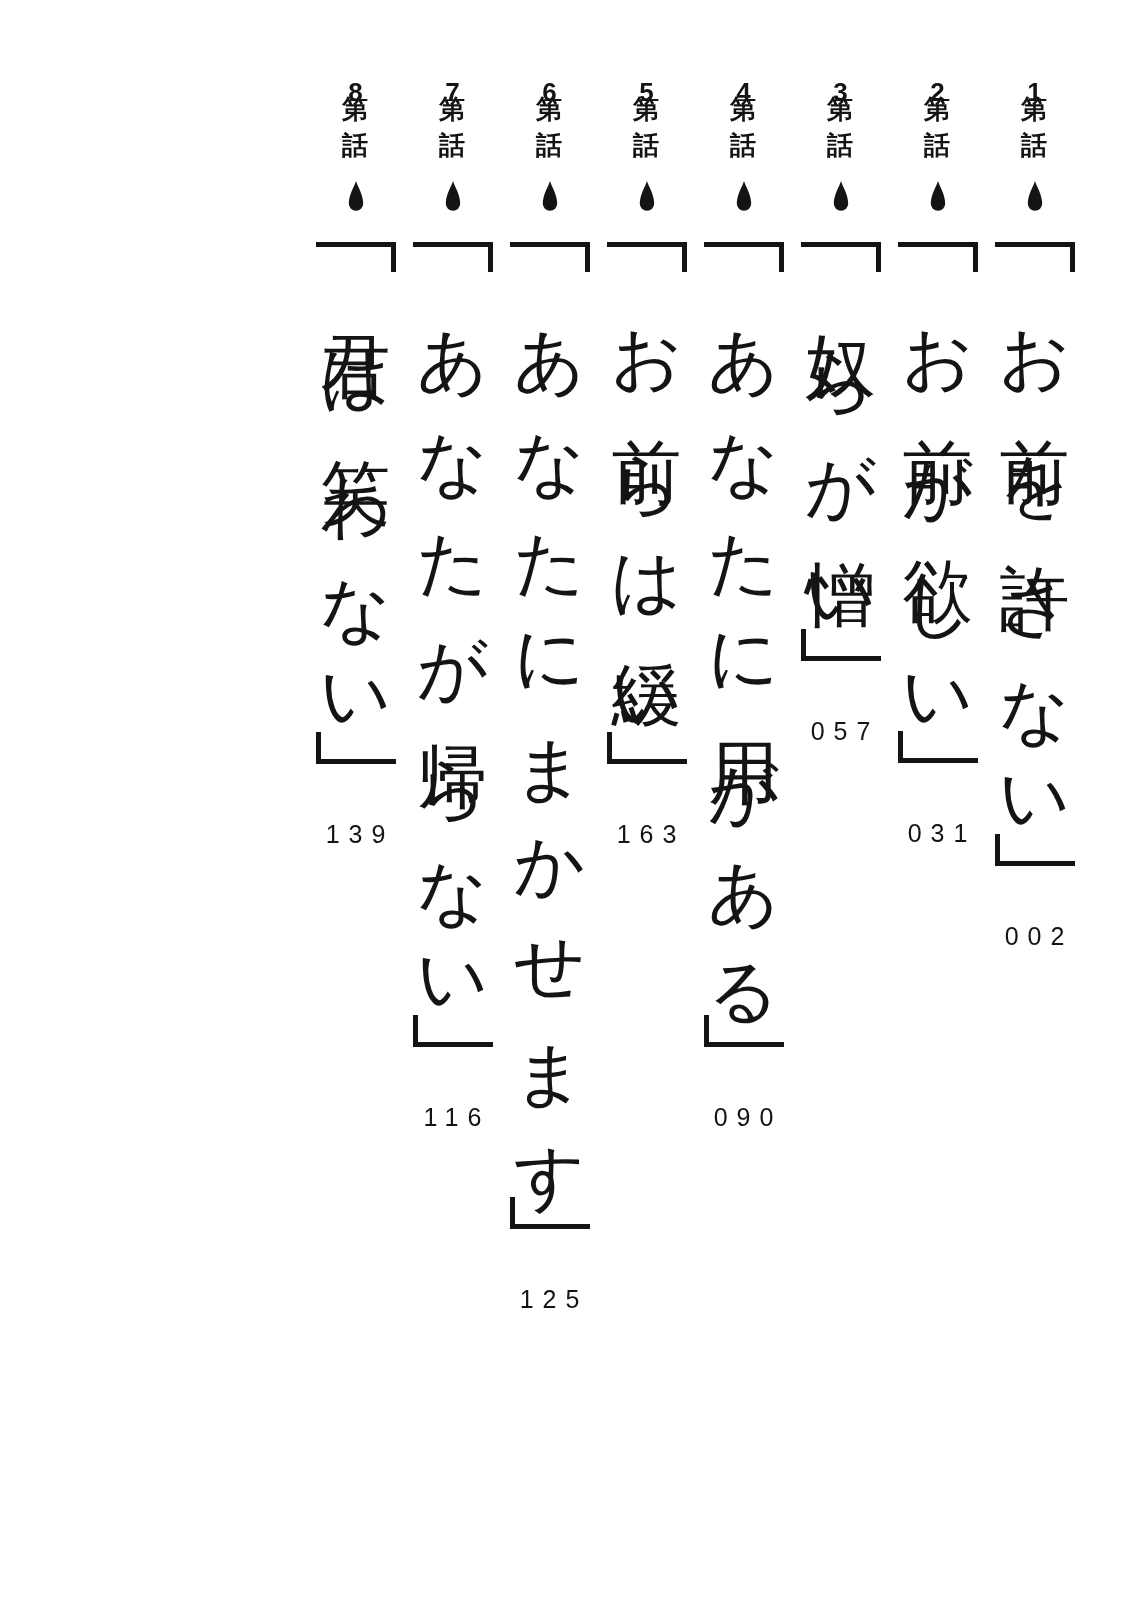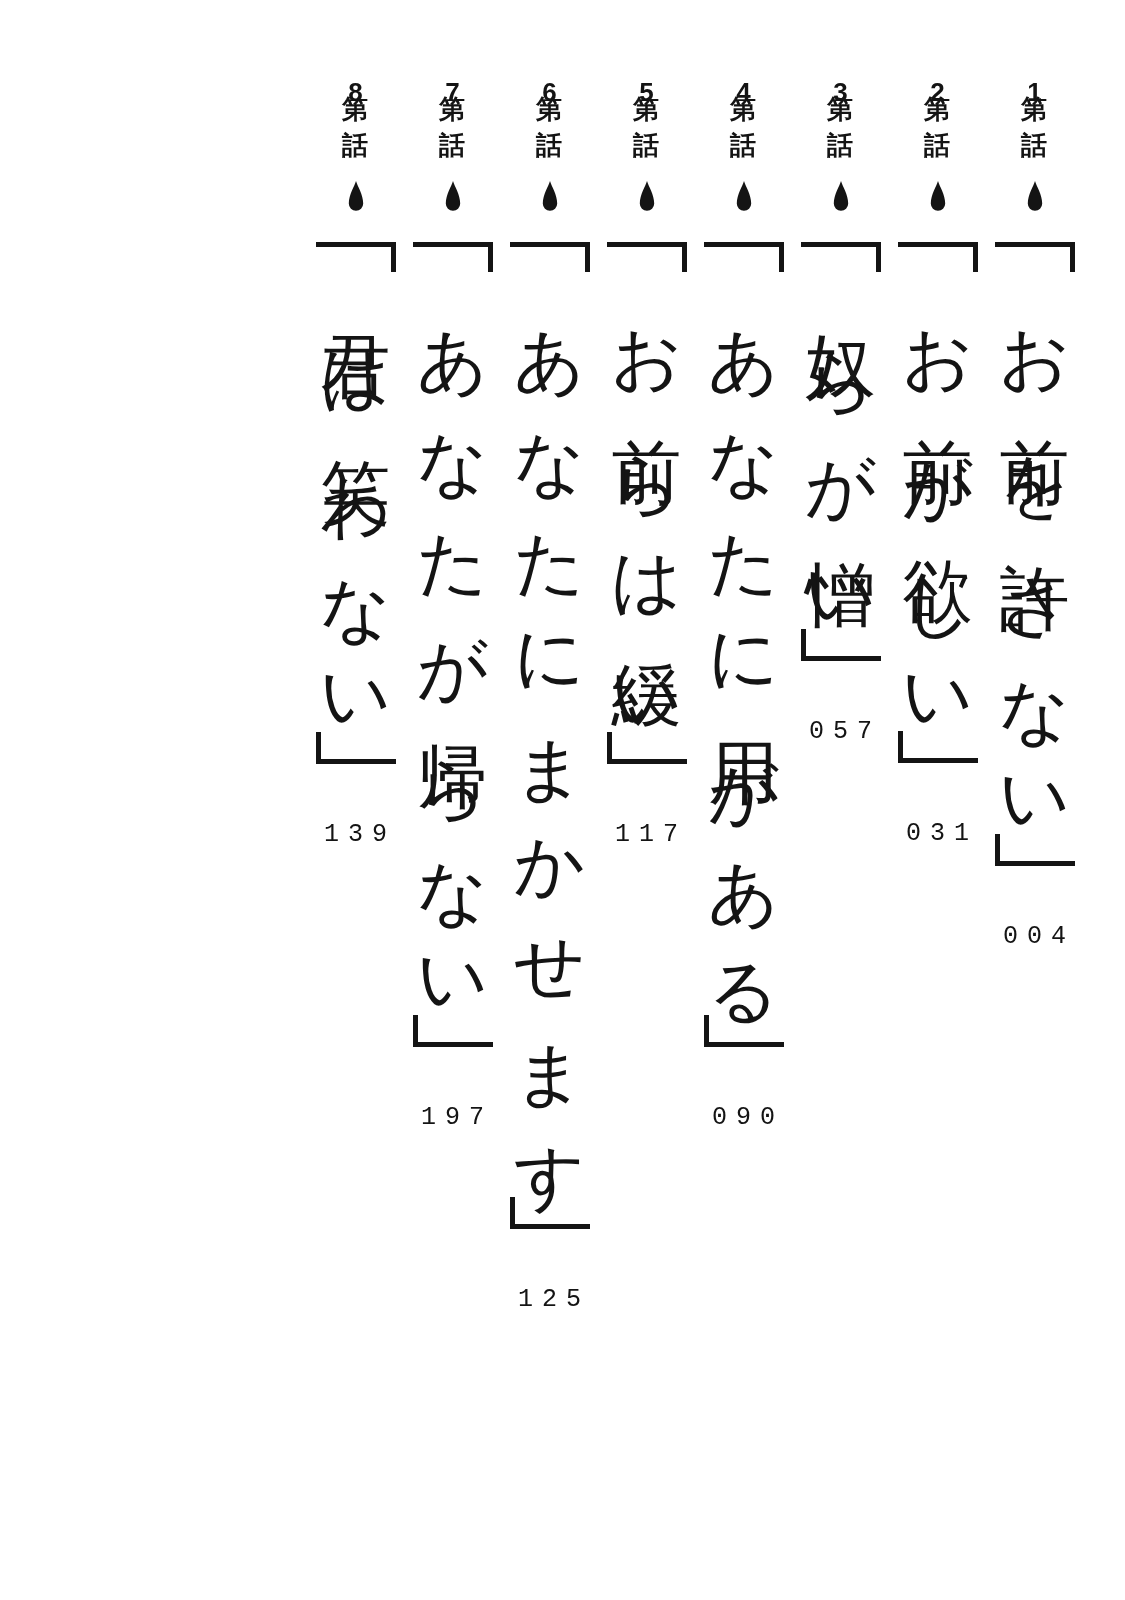--- a/index.html
+++ b/index.html
@@ -68,42 +68,42 @@
     text-orientation: upright;
     font-family: "Liberation Serif", serif;
     font-size: 70px;
     letter-spacing: 22px;
     line-height: 1.2;
     white-space: nowrap;
     color: #141414;
   }
   .page-number {
     margin-top: 56px;
-    font-family: Liberation Mono, monospace;
+    font-family: Liberation Sans, sans-serif;
     font-size: 25px;
     letter-spacing: 9px;
     padding-left: 9px; 
     color: #141414;
   }
 </style>
 </head>
 <body>
 
 <div class="toc">
   <div class="column">
     <div class="chapter-label">第1話</div>
     <div class="drop">
       <svg width="20" height="34" viewBox="0 0 20 34" xmlns="http://www.w3.org/2000/svg">
         <path d="M10 0 C 8.6 5.2, 2.8 13.4, 2.8 22.6 A 7.2 7.2 0 0 0 17.2 22.6 C 17.2 13.4, 11.4 5.2, 10 0 Z" fill="#141414"></path>
       </svg>
     </div>
     <div class="bracket open"></div>
     <div class="chapter-title">お前を許さない</div>
     <div class="bracket close"></div>
-    <div class="page-number">004</div>
+    <div class="page-number">002</div>
   </div>
 
   <div class="column">
     <div class="chapter-label">第2話</div>
     <div class="drop">
       <svg width="20" height="34" viewBox="0 0 20 34" xmlns="http://www.w3.org/2000/svg">
         <path d="M10 0 C 8.6 5.2, 2.8 13.4, 2.8 22.6 A 7.2 7.2 0 0 0 17.2 22.6 C 17.2 13.4, 11.4 5.2, 10 0 Z" fill="#141414"></path>
       </svg>
     </div>
     <div class="bracket open"></div>
@@ -141,21 +141,21 @@
   <div class="column">
     <div class="chapter-label">第5話</div>
     <div class="drop">
       <svg width="20" height="34" viewBox="0 0 20 34" xmlns="http://www.w3.org/2000/svg">
         <path d="M10 0 C 8.6 5.2, 2.8 13.4, 2.8 22.6 A 7.2 7.2 0 0 0 17.2 22.6 C 17.2 13.4, 11.4 5.2, 10 0 Z" fill="#141414"></path>
       </svg>
     </div>
     <div class="bracket open"></div>
     <div class="chapter-title">お前らは緩い</div>
     <div class="bracket close"></div>
-    <div class="page-number">117</div>
+    <div class="page-number">163</div>
   </div>
 
   <div class="column">
     <div class="chapter-label">第6話</div>
     <div class="drop">
       <svg width="20" height="34" viewBox="0 0 20 34" xmlns="http://www.w3.org/2000/svg">
         <path d="M10 0 C 8.6 5.2, 2.8 13.4, 2.8 22.6 A 7.2 7.2 0 0 0 17.2 22.6 C 17.2 13.4, 11.4 5.2, 10 0 Z" fill="#141414"></path>
       </svg>
     </div>
     <div class="bracket open"></div>
@@ -167,21 +167,21 @@
   <div class="column">
     <div class="chapter-label">第7話</div>
     <div class="drop">
       <svg width="20" height="34" viewBox="0 0 20 34" xmlns="http://www.w3.org/2000/svg">
         <path d="M10 0 C 8.6 5.2, 2.8 13.4, 2.8 22.6 A 7.2 7.2 0 0 0 17.2 22.6 C 17.2 13.4, 11.4 5.2, 10 0 Z" fill="#141414"></path>
       </svg>
     </div>
     <div class="bracket open"></div>
     <div class="chapter-title">あなたが帰らない</div>
     <div class="bracket close"></div>
-    <div class="page-number">197</div>
+    <div class="page-number">116</div>
   </div>
 
   <div class="column">
     <div class="chapter-label">第8話</div>
     <div class="drop">
       <svg width="20" height="34" viewBox="0 0 20 34" xmlns="http://www.w3.org/2000/svg">
         <path d="M10 0 C 8.6 5.2, 2.8 13.4, 2.8 22.6 A 7.2 7.2 0 0 0 17.2 22.6 C 17.2 13.4, 11.4 5.2, 10 0 Z" fill="#141414"></path>
       </svg>
     </div>
     <div class="bracket open"></div>

